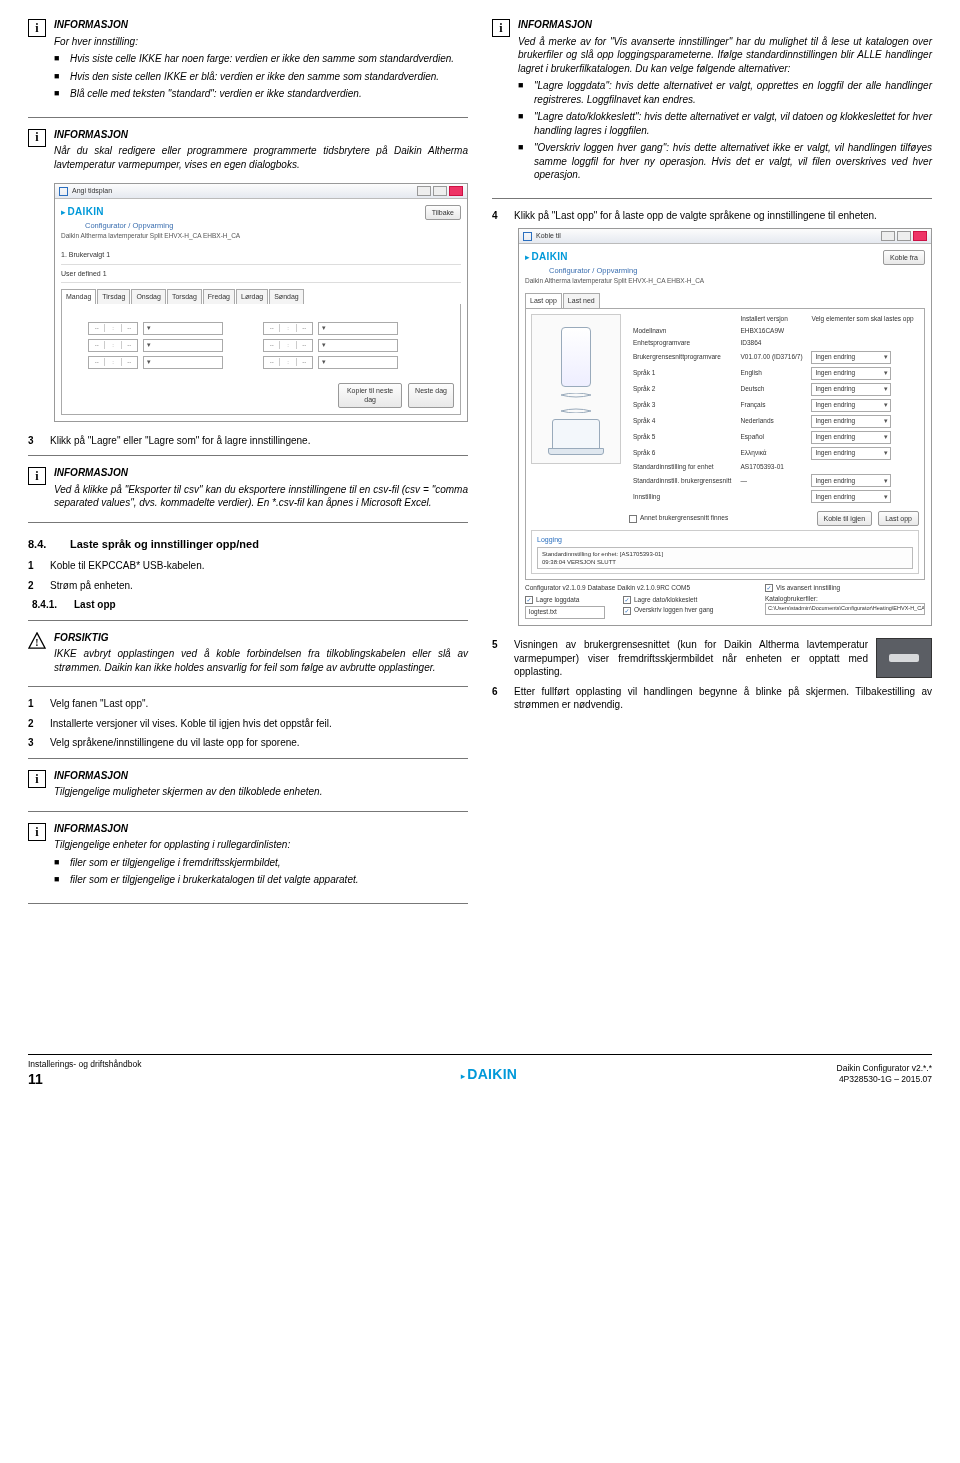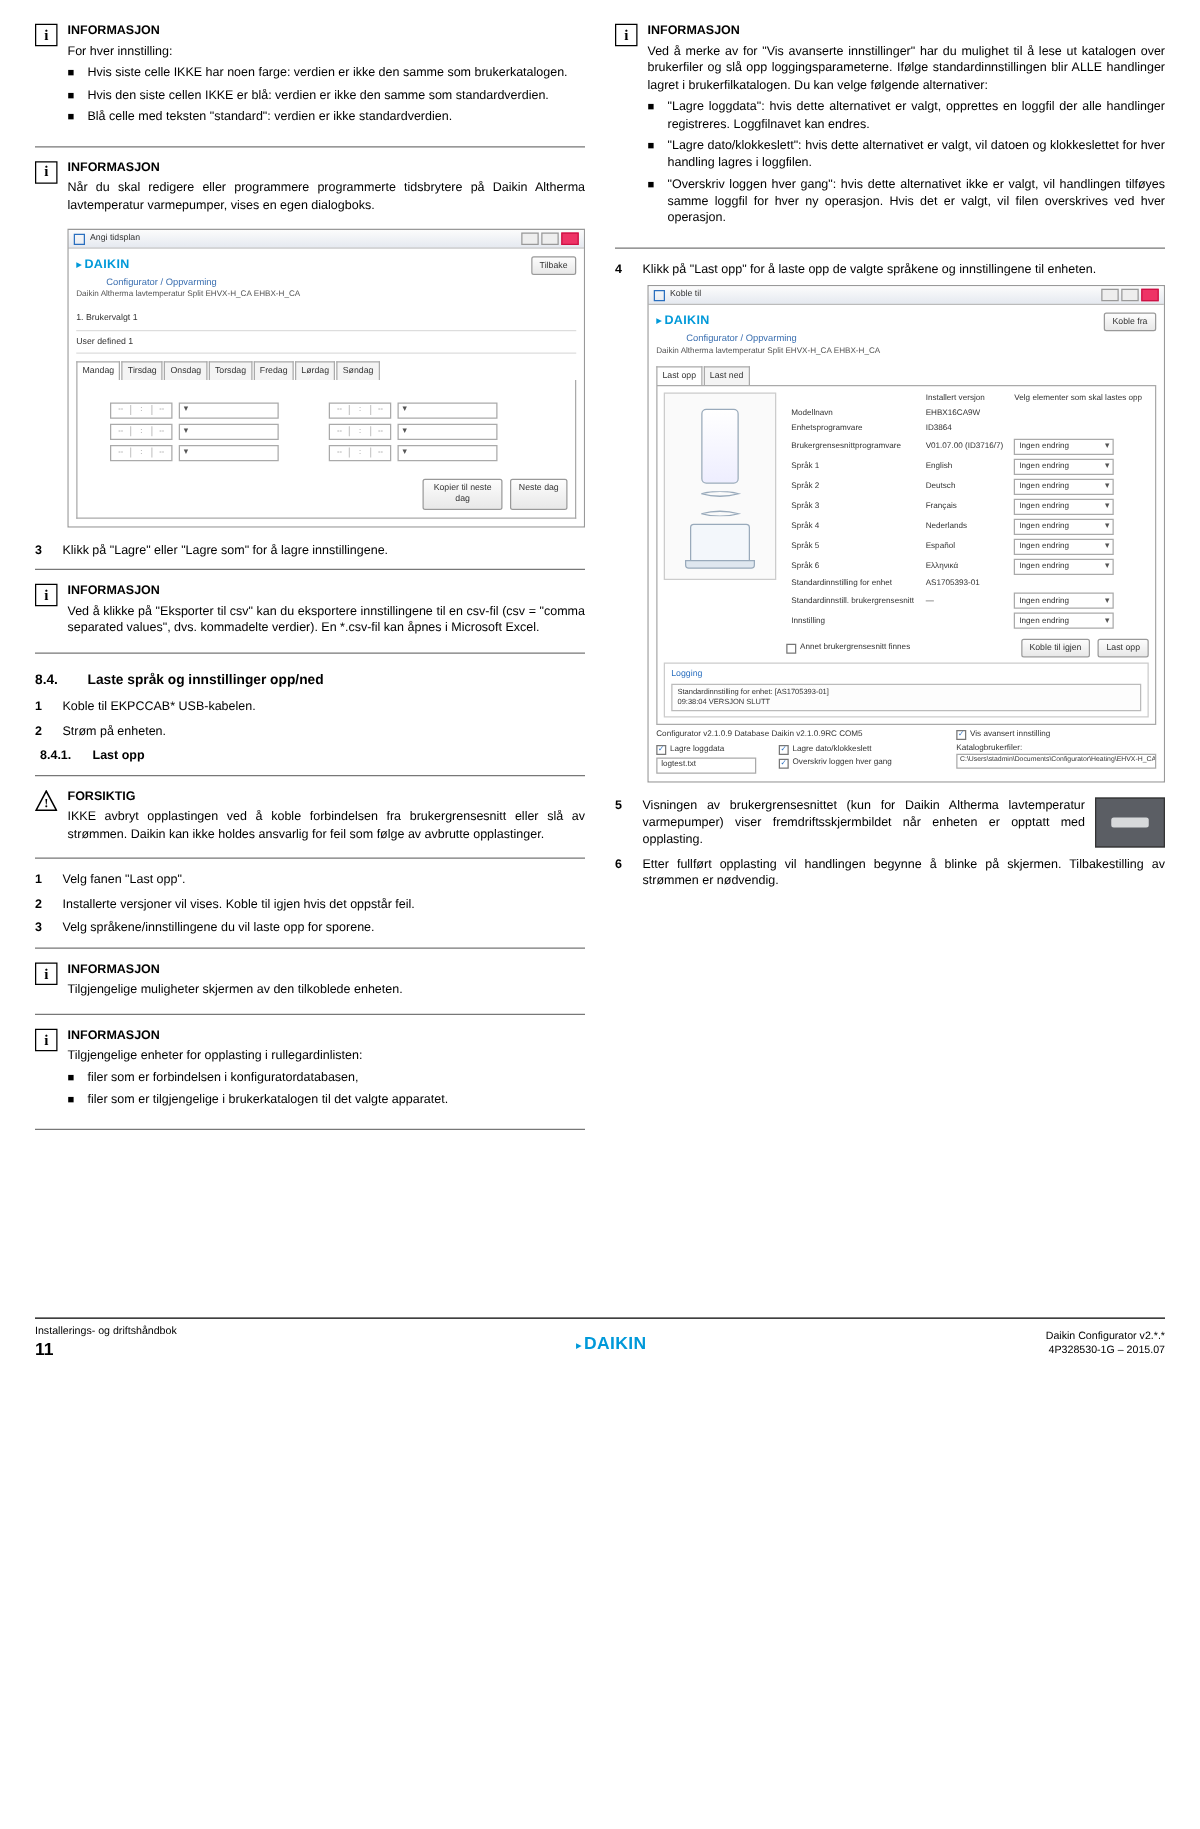--- a/index.html
+++ b/index.html
@@ -16,21 +16,21 @@
   .col { flex: 1 1 0; min-width: 0; }
   .info-block { display: flex; gap: 8px; margin-bottom: 12px; }
   .caution-block { display: flex; gap: 8px; margin-bottom: 12px; }
   .info-icon, .caution-icon {
     flex: 0 0 18px; width: 18px; height: 18px;
     border: 1.3px solid #000; display: flex; align-items: center; justify-content: center;
     font-weight: bold; font-family: Georgia, serif; font-size: 12px;
     margin-top: 1px;
   }
   .caution-icon { border: none; }
-  .info-body { flex: 1; }
+  .info-body { flex: 1; font-style: italic; }
   .info-title { font-weight: bold; margin-bottom: 3px; }
   .info-text { text-align: justify; }
   .bullet-list { list-style: none; padding-left: 0; margin-top: 4px; }
   .bullet-list li { position: relative; padding-left: 16px; text-align: justify; margin-bottom: 4px; }
   .bullet-list li::before { content: "■"; position: absolute; left: 0; top: 0; font-size: 9px; }
   .hr { border: none; border-top: 0.5px solid #777; margin: 8px 0 10px 0; }
   .step { display: flex; gap: 10px; margin-bottom: 6px; }
   .step-num { flex: 0 0 12px; font-weight: bold; }
   .step-text { flex: 1; text-align: justify; }
   .sec-head { display: flex; gap: 10px; font-weight: bold; font-size: 11px; margin: 14px 0 8px 0; }
@@ -104,21 +104,21 @@
 
 <div class="cols">
 
   <div class="col">
     <div class="info-block">
       <div class="info-icon">i</div>
       <div class="info-body">
         <div class="info-title">INFORMASJON</div>
         <div class="info-text">For hver innstilling:</div>
         <ul class="bullet-list">
-          <li>Hvis siste celle IKKE har noen farge: verdien er ikke den samme som brukerkatalogen.</li>
+          <li>Hvis siste celle IKKE har noen farge: verdien er ikke den samme som standardverdien.</li>
           <li>Hvis den siste cellen IKKE er blå: verdien er ikke den samme som standardverdien.</li>
           <li>Blå celle med teksten "standard": verdien er ikke standardverdien.</li>
         </ul>
       </div>
     </div>
     <hr class="hr">
 
     <div class="info-block">
       <div class="info-icon">i</div>
       <div class="info-body">
@@ -258,21 +258,21 @@
 
     <div class="caution-block">
       <div class="caution-icon">
         <svg width="18" height="18" viewBox="0 0 20 20">
             <polygon points="10,1 19,18 1,18" fill="none" stroke="#000" stroke-width="1.4"></polygon>
             <text x="10" y="15" text-anchor="middle" font-size="11" font-weight="bold" font-family="Georgia">!</text>
           </svg>
       </div>
       <div class="info-body">
         <div class="info-title">FORSIKTIG</div>
-        <div class="info-text">IKKE avbryt opplastingen ved å koble forbindelsen fra brukergrensesnitt eller slå av strømmen. Daikin kan ikke holdes ansvarlig for feil som følge av avbrutte opplastinger.</div>
+        <div class="info-text">IKKE avbryt opplastingen ved å koble forbindelsen fra tilkoblingskabelen eller slå av strømmen. Daikin kan ikke holdes ansvarlig for feil som følge av avbrutte opplastinger.</div>
       </div>
     </div>
     <hr class="hr">
 
     <div class="step">
         <div class="step-num">1</div>
         <div class="step-text">Velg fanen "Last opp".</div>
       </div>
     <div class="step">
         <div class="step-num">2</div>
@@ -292,21 +292,21 @@
       </div>
     </div>
     <hr class="hr">
 
     <div class="info-block">
       <div class="info-icon">i</div>
       <div class="info-body">
         <div class="info-title">INFORMASJON</div>
         <div class="info-text">Tilgjengelige enheter for opplasting i rullegardinlisten:</div>
         <ul class="bullet-list">
-          <li>filer som er forbindelsen i konfiguratordatabasen,</li>
+          <li>filer som er tilgjengelige i fremdriftsskjermbildet,</li>
           <li>filer som er tilgjengelige i brukerkatalogen til det valgte apparatet.</li>
         </ul>
       </div>
     </div>
     <hr class="hr">
   </div>
 
   <div class="col">
     <div class="info-block">
       <div class="info-icon">i</div>

